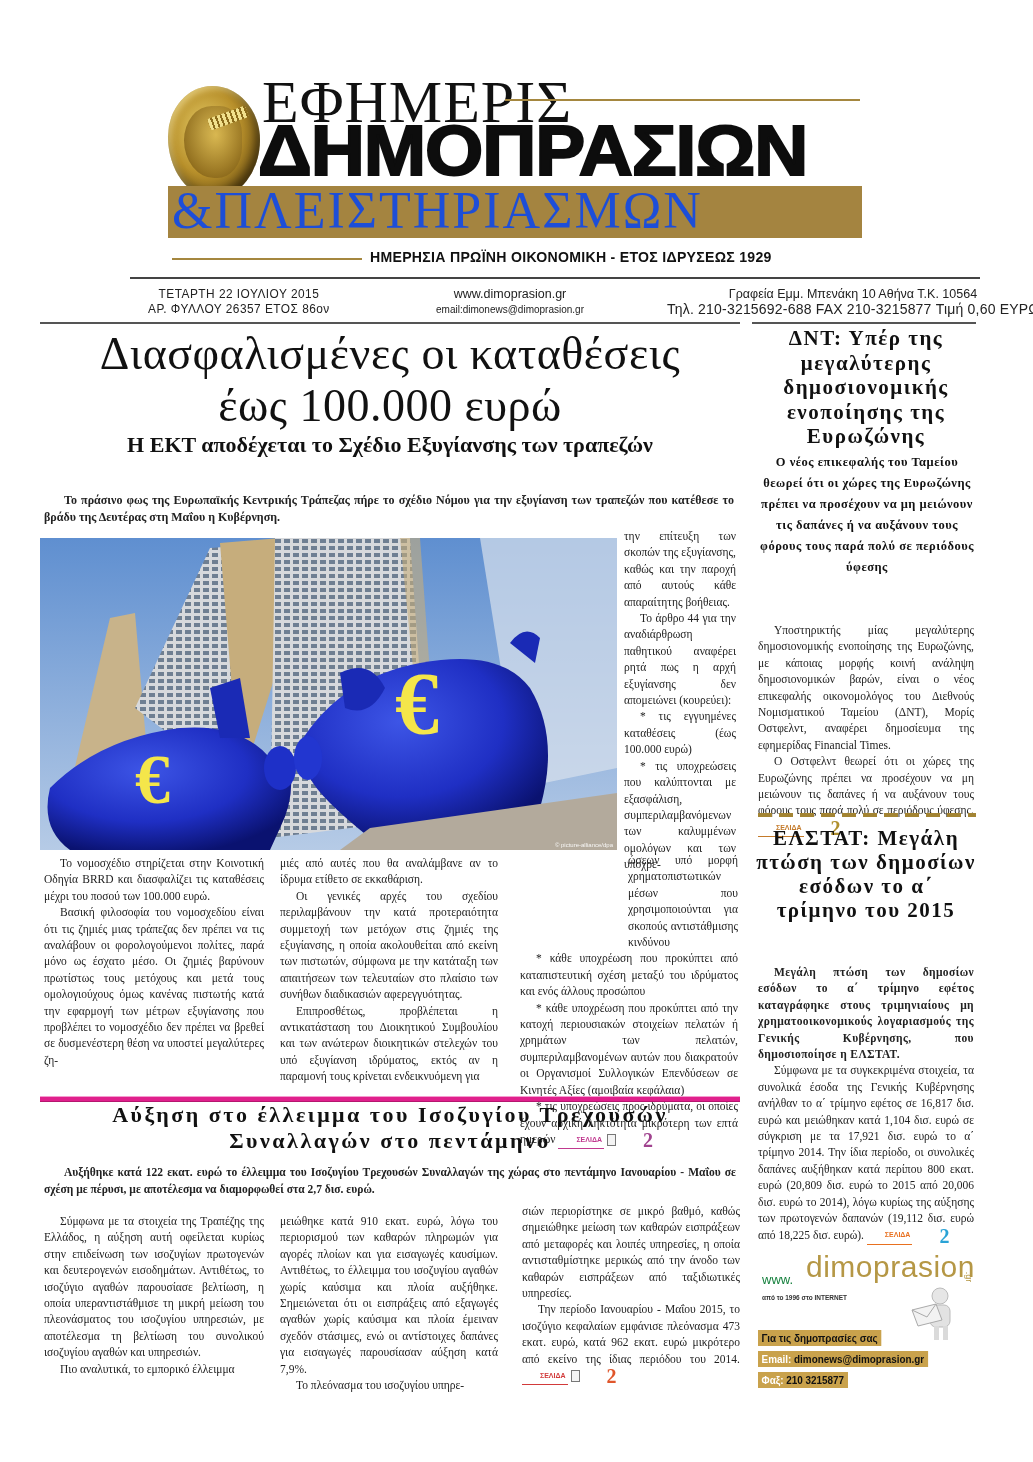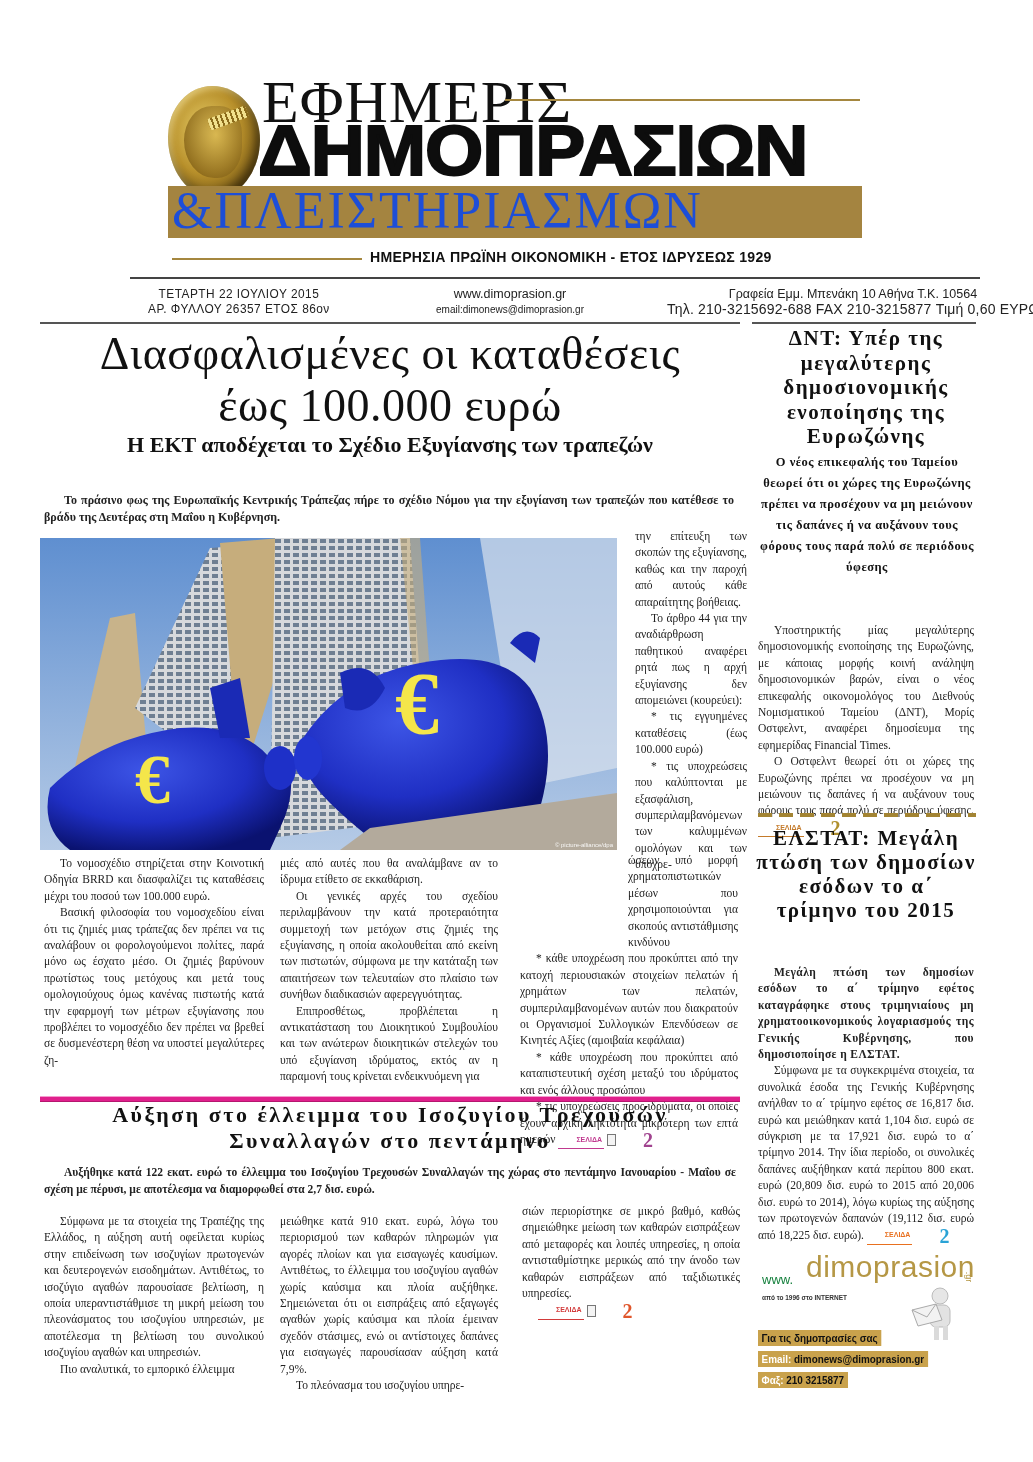--- a/index.html
+++ b/index.html
@@ -47,21 +47,21 @@
           text-indent: 20px; text-align: justify; font-family: "Liberation Serif", serif; }
 
   .photo { left: 40px; top: 538px; width: 577px; height: 312px; overflow: hidden;
            background: linear-gradient(180deg, #7aa3d8 0%, #a8c4e6 40%, #c7d6ea 100%); }
   .photo svg { width: 100%; height: 100%; display: block; }
   .credit { right: 4px; bottom: 2px; font-family: "Liberation Sans", sans-serif; font-size: 6px; color: #fff; opacity: .9; }
 
   .body { font-family: "Liberation Serif", serif; font-size: 11.5px; line-height: 16.4px; color: #222; text-align: justify; }
   .body p { margin: 0; text-indent: 16px; }
   .body p.noind { text-indent: 0; }
-  .col-r1 { left: 624px; top: 528px; width: 112px; margin-left: 11px; }
+  .col-r1 { left: 624px; top: 528px; width: 112px; }
   .col-a { left: 44px; top: 855px; width: 220px; }
   .col-b { left: 280px; top: 855px; width: 218px; }
   .col-c { left: 520px; top: 852px; width: 218px; }
   .col-c .first { padding-left: 108px; }
 
   .seeref { display: inline-flex; align-items: center; gap: 3px; vertical-align: middle; }
   .seeref .tag { font-family: "Liberation Sans", sans-serif; font-size: 7px; font-weight: bold; padding: 0 2px;
                  border-bottom: 1px solid currentColor; }
   .seeref .pgicon { display:inline-block; width: 7px; height: 10px; border: 1px solid #777; background:#f4f4f4; }
   .seeref .num { font-family: "Liberation Serif", serif; font-weight: bold; font-size: 20px; line-height: 16px; margin-left: 8px; }
@@ -190,22 +190,22 @@
   <p>Το νομοσχέδιο στηρίζεται στην Κοινοτική Οδηγία BRRD και διασφαλίζει τις καταθέσεις μέχρι του ποσού των 100.000 ευρώ.</p>
   <p>Βασική φιλοσοφία του νομοσχεδίου είναι ότι τις ζημιές μιας τράπεζας δεν πρέπει να τις αναλάβουν οι φορολογούμενοι πολίτες, παρά μόνο ως έσχατο μέσο. Οι ζημιές βαρύνουν πρωτίστως τους μετόχους και μετά τους ομολογιούχους όμως κανένας πιστωτής κατά την εφαρμογή των μέτρων εξυγίανσης που προβλέπει το νομοσχέδιο δεν πρέπει να βρεθεί σε δυσμενέστερη θέση να υποστεί μεγαλύτερες ζη-</p>
 </div>
 <div class="abs body col-b">
   <p class="noind">μιές από αυτές που θα αναλάμβανε αν το ίδρυμα ετίθετο σε εκκαθάριση.</p>
   <p>Οι γενικές αρχές του σχεδίου περιλαμβάνουν την κατά προτεραιότητα συμμετοχή των μετόχων στις ζημιές της εξυγίανσης, η οποία ακολουθείται από εκείνη των πιστωτών, σύμφωνα με την κατάταξη των απαιτήσεων των τελευταίων στο πλαίσιο των συνήθων διαδικασιών αφερεγγυότητας.</p>
   <p>Επιπροσθέτως, προβλέπεται η αντικατάσταση του Διοικητικού Συμβουλίου και των ανώτερων διοικητικών στελεχών του υπό εξυγίανση ιδρύματος, εκτός αν η παραμονή τους κρίνεται ενδεικνυόμενη για</p>
 </div>
 <div class="abs body col-c">
   <p class="noind first">ώσεων υπό μορφή χρηματοπιστωτικών μέσων που χρησιμοποιούνται για σκοπούς αντιστάθμισης κινδύνου</p>
+  <p>* κάθε υποχρέωση που προκύπτει από καταπιστευτική σχέση μεταξύ του ιδρύματος και ενός άλλους προσώπου</p>
   <p>* κάθε υποχρέωση που προκύπτει από την κατοχή περιουσιακών στοιχείων πελατών ή χρημάτων των πελατών, συμπεριλαμβανομένων αυτών που διακρατούν οι Οργανισμοί Συλλογικών Επενδύσεων σε Κινητές Αξίες (αμοιβαία κεφάλαια)</p>
-  <p>* κάθε υποχρέωση που προκύπτει από καταπιστευτική σχέση μεταξύ του ιδρύματος και ενός άλλους προσώπου</p>
   <p><span>* τις υποχρεώσεις προς ιδρύματα, οι οποίες έχουν αρχική ληκτότητα μικρότερη των επτά ημερών</span>
     <span class="seeref" style="color:#a0438f">
       <span class="tag" style="color:#c0398f">ΣΕΛΙΔΑ</span>
       <span class="pgicon"></span>
       <span class="num">2</span>
     </span>
   </p>
 </div>
 
 <div class="abs pink-rule"></div>
@@ -215,21 +215,21 @@
 <div class="abs body col2-a">
   <p>Σύμφωνα με τα στοιχεία της Τραπέζης της Ελλάδος, η αύξηση αυτή οφείλεται κυρίως στην επιδείνωση των ισοζυγίων πρωτογενών και δευτερογενών εισοδημάτων. Αντιθέτως, το ισοζύγιο αγαθών παρουσίασε βελτίωση, η οποία υπεραντιστάθμισε τη μικρή μείωση του πλεονάσματος του ισοζυγίου υπηρεσιών, με αποτέλεσμα τη βελτίωση του συνολικού ισοζυγίου αγαθών και υπηρεσιών.</p>
   <p>Πιο αναλυτικά, το εμπορικό έλλειμμα</p>
 </div>
 <div class="abs body col2-b">
   <p class="noind">μειώθηκε κατά 910 εκατ. ευρώ, λόγω του περιορισμού των καθαρών πληρωμών για αγορές πλοίων και για εισαγωγές καυσίμων. Αντιθέτως, το έλλειμμα του ισοζυγίου αγαθών χωρίς καύσιμα και πλοία αυξήθηκε. Σημειώνεται ότι οι εισπράξεις από εξαγωγές αγαθών χωρίς καύσιμα και πλοία έμειναν σχεδόν στάσιμες, ενώ οι αντίστοιχες δαπάνες για εισαγωγές παρουσίασαν αύξηση κατά 7,9%.</p>
   <p>Το πλεόνασμα του ισοζυγίου υπηρε-</p>
 </div>
 <div class="abs body col2-c">
   <p class="noind">σιών περιορίστηκε σε μικρό βαθμό, καθώς σημειώθηκε μείωση των καθαρών εισπράξεων από μεταφορές και λοιπές υπηρεσίες, η οποία αντισταθμίστηκε μερικώς από την άνοδο των καθαρών εισπράξεων από ταξιδιωτικές υπηρεσίες.</p>
-  <p>
+  <p><span>Την περίοδο Ιανουαρίου - Μαΐου 2015, το ισοζύγιο κεφαλαίων εμφάνισε πλεόνασμα 473 εκατ. ευρώ, κατά 962 εκατ. ευρώ μικρότερο από εκείνο της ίδιας περιόδου του 2014.</span>
     <span class="seeref" style="color:#e0562b">
       <span class="tag" style="color:#d23a3a">ΣΕΛΙΔΑ</span>
       <span class="pgicon"></span>
       <span class="num">2</span>
     </span>
   </p>
 </div>
 
 <div class="abs rh rh1">ΔΝΤ: Υπέρ της μεγαλύτερης δημοσιονομικής ενοποίησης της Ευρωζώνης</div>
 <div class="abs rh rsub1">Ο νέος επικεφαλής του Ταμείου θεωρεί ότι οι χώρες της Ευρωζώνης πρέπει να προσέχουν να μη μειώνουν τις δαπάνες ή να αυξάνουν τους φόρους τους παρά πολύ σε περιόδους ύφεσης</div>

